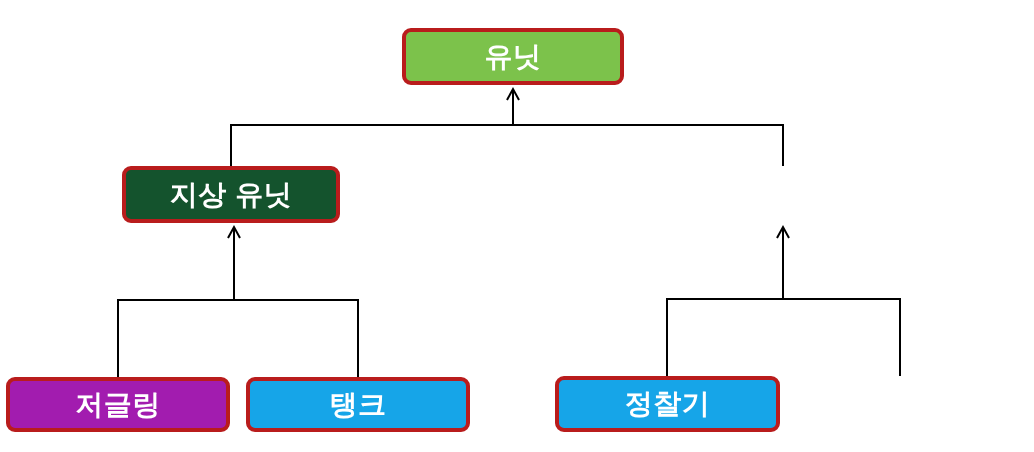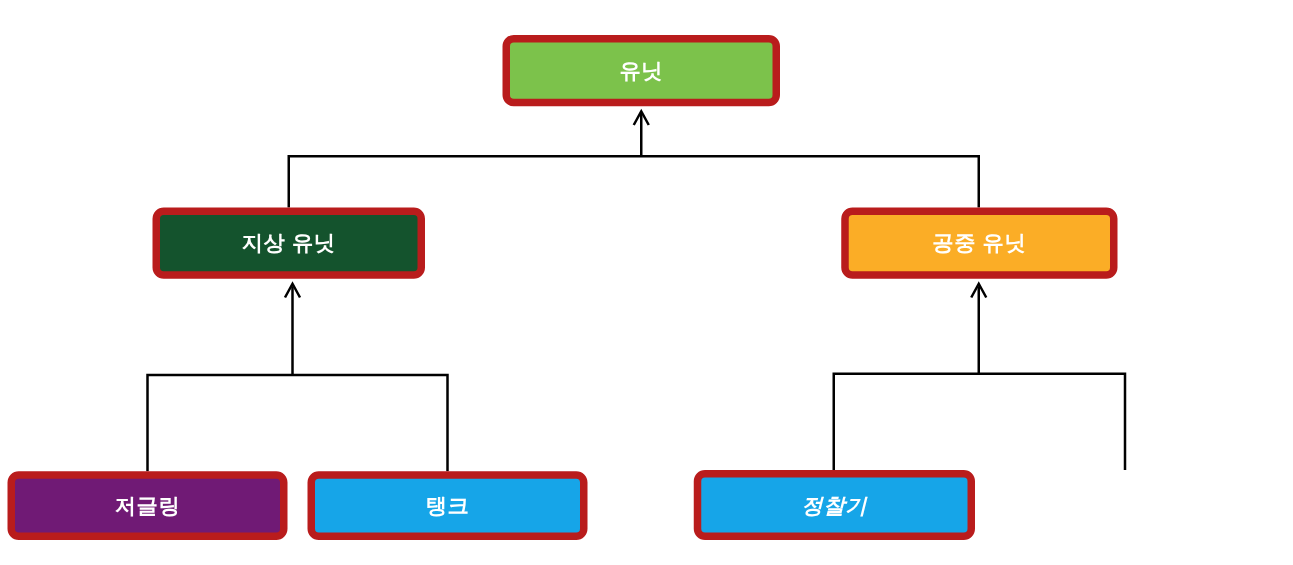--- a/index.html
+++ b/index.html
@@ -22,24 +22,24 @@
     left: 0;
     top: 0;
     width: 1034px;
     height: 452px;
   }
   .node {
     position: absolute;
     display: flex;
     align-items: center;
     justify-content: center;
-    border: 6px solid #b91c1c;
+    border: 4px solid #b91c1c;
     border-radius: 9px;
     color: #ffffff;
-    font-size: 17px;
+    font-size: 28px;
     font-weight: bold;
     letter-spacing: 0.5px;
     box-sizing: border-box;
     text-align: center;
   }
   
   .node-unit      { left: 402px; top: 28px;  width: 222px; height: 57px; }
   .node-ground    { left: 122px; top: 166px; width: 218px; height: 57px; }
   .node-air       { left: 673px; top: 166px; width: 221px; height: 57px; }
   .node-zergling  { left: 6px;   top: 377px; width: 224px; height: 55px; }
@@ -70,21 +70,20 @@
 
     <path class="conn" d="M 667 376 L 667 299 L 900 299 L 900 376"></path>
     <line class="conn" x1="783" y1="299" x2="783" y2="229"></line>
     <polyline class="conn" points="777,238 783,227 789,238"></polyline>
   </svg>
 
   <div class="node node-unit" style="background: rgb(124, 194, 75);">유닛</div>
 
   <div class="node node-ground" style="background: #14532d;">지상 유닛</div>
 
-  <div class="node node-air" style="background: rgb(251, 173, 38);">공중 유닛</div>
 
-  <div class="node node-zergling" style="background: #701a75;">저글링</div>
+  <div class="node node-zergling" style="background: #a21caf;">저글링</div>
 
   <div class="node node-tank" style="background: rgb(22, 165, 232);">탱크</div>
 
-  <div class="node node-scout" style="background: rgb(22, 165, 232); font-style: italic;">정찰기</div>
+  <div class="node node-scout" style="background: rgb(22, 165, 232);">정찰기</div>
 
 </div>
 
 </body></html>

